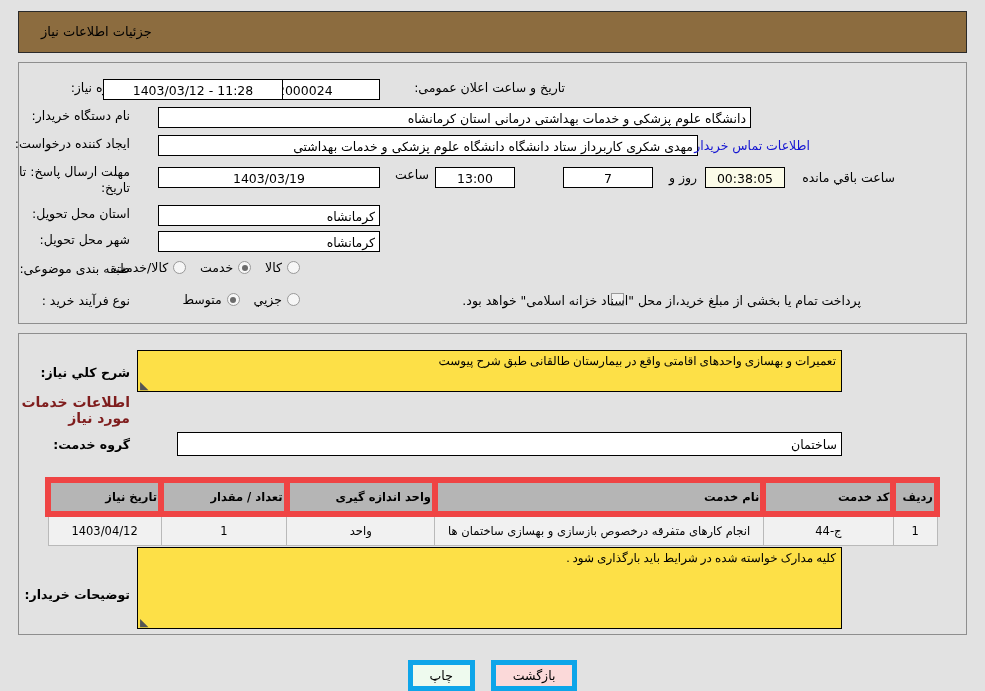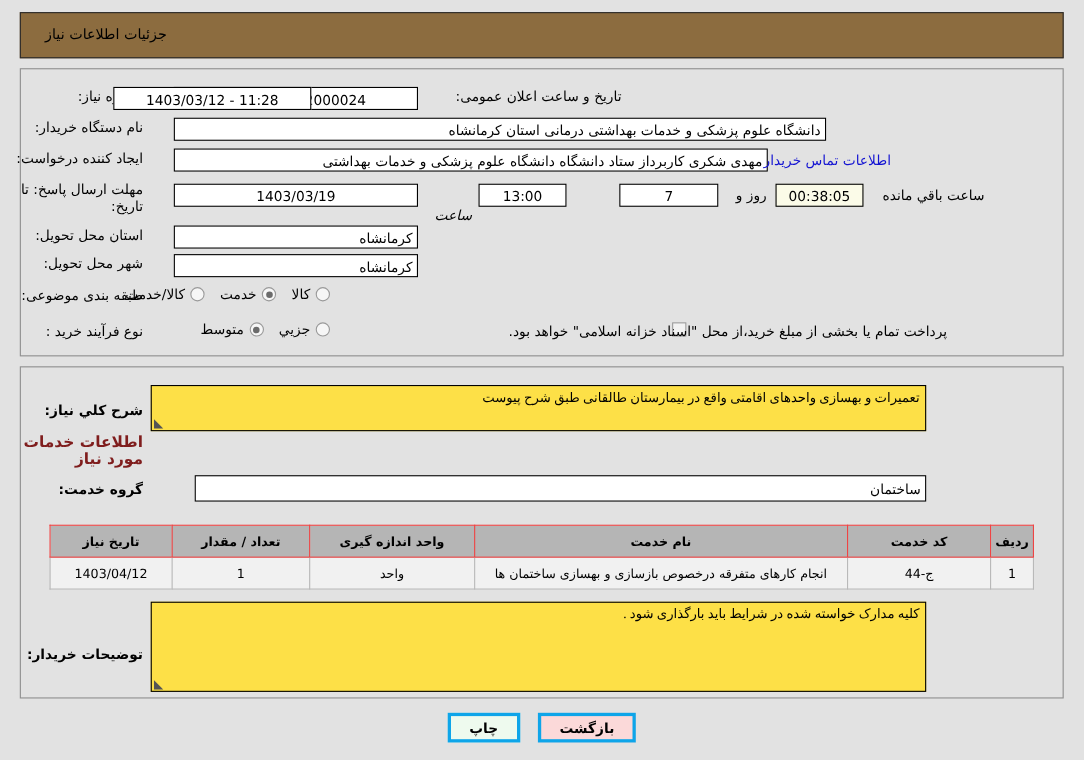--- a/index.html
+++ b/index.html
@@ -202,26 +202,26 @@
     left: 45px;
     top: 477px;
     width: 895px;
     border-collapse: collapse;
     z-index: 3;
     font-size: 11.5px;
     font-family: "DejaVu Sans", sans-serif;
   }
   .dtable th {
     background: #b5b5b5;
-    border: 1px solid #ef4444;
+    border: 6px solid #ef4444;
     font-weight: bold;
     font-size: 11.5px;
     height: 26px;
     color: #000;
-    text-align: center;
+    text-align: right;
   }
   .dtable td {
     background: #f1f1f1;
     border: 1px solid #b9b9b9;
     height: 26px;
     text-align: center;
     font-size: 11.5px;
   }
   .dtable td.namecell { text-align: center; }
 
@@ -229,27 +229,26 @@
   .btnrow {
     position: absolute;
     left: 0;
     top: 648px;
     width: 985px;
     text-align: center;
     z-index: 3;
   }
   .btn {
     display: inline-block;
-    border: 3px solid #0ea5e9;
+    border: 5px solid #0ea5e9;
     font-size: 12.5px;
     padding: 3px 17px;
-    margin: 0 6px;
+    margin: 12px 6px;
     cursor: pointer;
     font-family: "DejaVu Sans", sans-serif;
-    font-weight: bold;
   }
   .btn-print { background: #eefaee; }
   .btn-back  { background: #fbd9d9; }
 </style>
 </head>
 <body>
 
 <div class="watermark">
   <svg class="wm-shield" viewBox="0 0 120 126">
     <path d="M60 4 L112 22 L112 64 C112 98 88 116 60 122 C32 116 8 98 8 64 L8 22 Z" fill="none" stroke="#cfcfcf" stroke-width="9"></path>
@@ -282,21 +281,21 @@
 <div class="frow" style="right:855px; top:136px; z-index:3;">
   <span class="flabel">ایجاد کننده درخواست:</span>
 </div>
 <div class="fbox rtltext" style="position:absolute; right:287px; top:135px; width:540px; z-index:3;">مهدی شکری کاربرداز ستاد دانشگاه دانشگاه علوم پزشکی و خدمات بهداشتی</div>
 <div class="linklike" style="position:absolute; right:175px; top:138px; z-index:3;">اطلاعات تماس خریدار</div>
 
 <div class="frow" style="right:855px; top:164px; width:125px; display:block; text-align:right; white-space:normal; line-height:16px; z-index:3;">
   <span class="flabel">مهلت ارسال پاسخ: تا تاریخ:</span>
 </div>
 <div class="fbox" style="position:absolute; right:605px; top:167px; width:222px; z-index:3;">1403/03/19</div>
-<span class="plaintext" style="position:absolute; right:556px; top:188px; z-index:3;font-style:italic;">ساعت</span>
+<span class="plaintext" style="position:absolute; right:556px; top:167px; z-index:3;">ساعت</span>
 <div class="fbox" style="position:absolute; right:470px; top:167px; width:80px; z-index:3;">13:00</div>
 <div class="fbox" style="position:absolute; right:332px; top:167px; width:90px; z-index:3;">7</div>
 <span class="plaintext" style="position:absolute; right:288px; top:170px; z-index:3;">روز و</span>
 <div class="fbox ivory" style="position:absolute; right:200px; top:167px; width:80px; z-index:3;">00:38:05</div>
 <span class="plaintext" style="position:absolute; right:90px; top:170px; z-index:3;">ساعت باقي مانده</span>
 
 <div class="frow" style="right:855px; top:206px; z-index:3;">
   <span class="flabel">استان محل تحویل:</span>
 </div>
 <div class="fbox rtltext" style="position:absolute; right:605px; top:205px; width:222px; z-index:3;">کرمانشاه</div>

